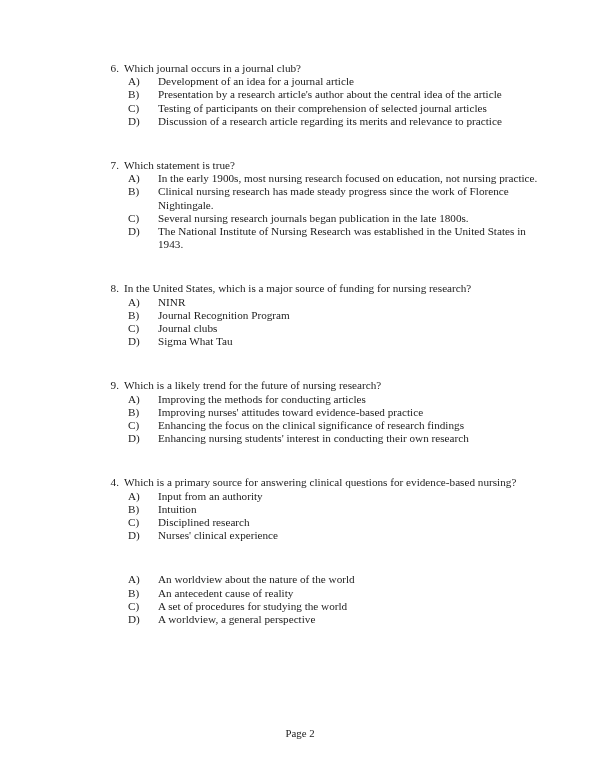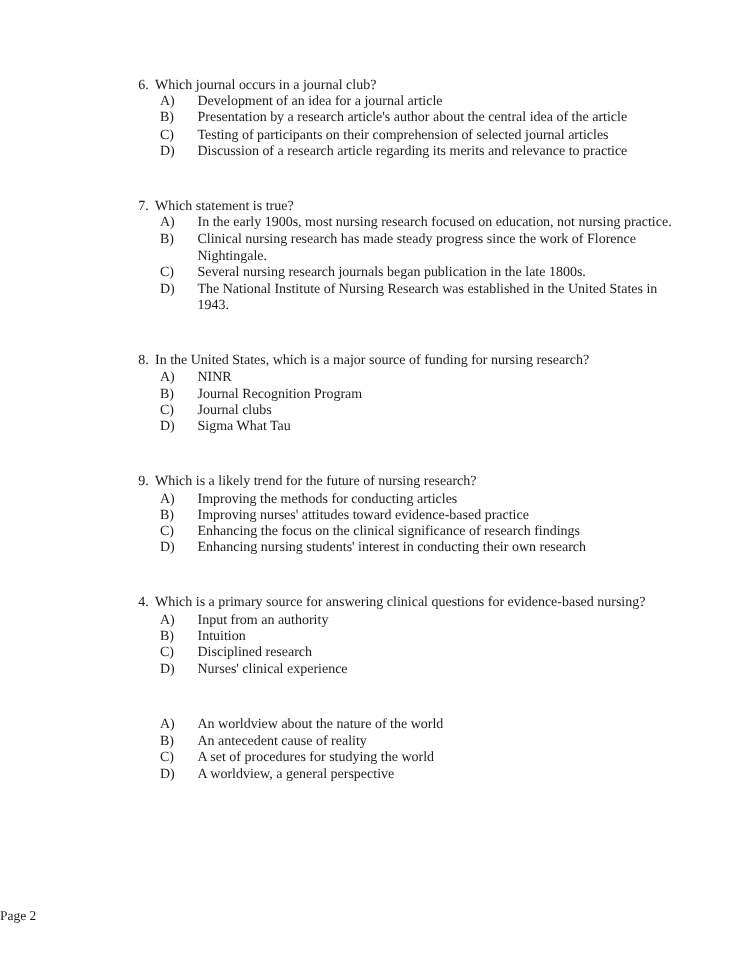--- a/index.html
+++ b/index.html
@@ -52,21 +52,21 @@
   }
   .opt-text {
     flex: 1;
     margin-left: 16px;
   }
   .footer {
     position: absolute;
     top: 727px;
     left: 0;
     width: 100%;
-    text-align: left;
+    text-align: center;
     font-size: 10.8px;
   }
 </style>
 </head>
 <body>
 
 <div class="doc-page">
   <div class="content">
   <div class="question">
     <div class="q-row">

